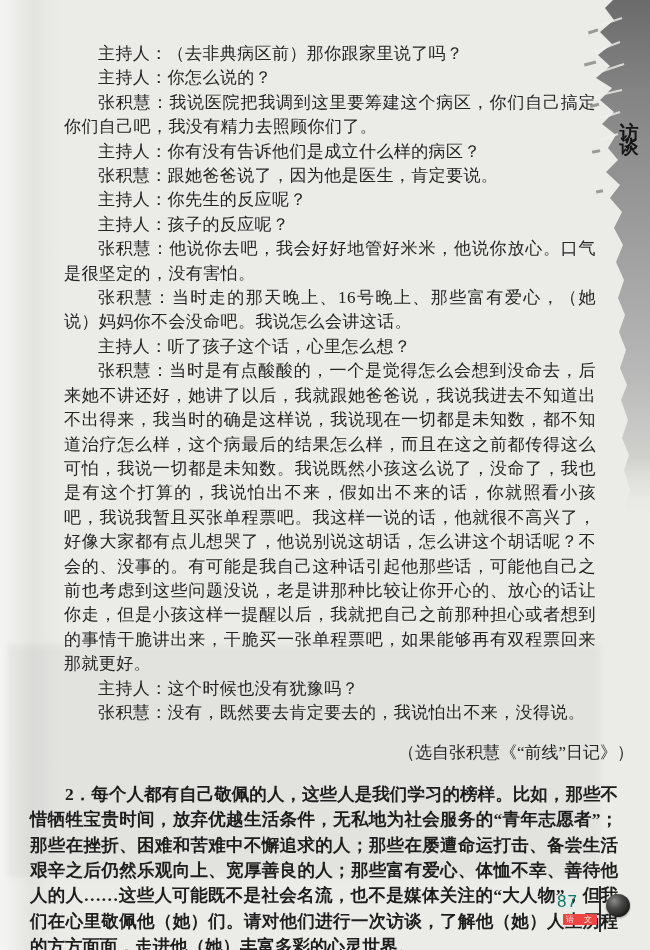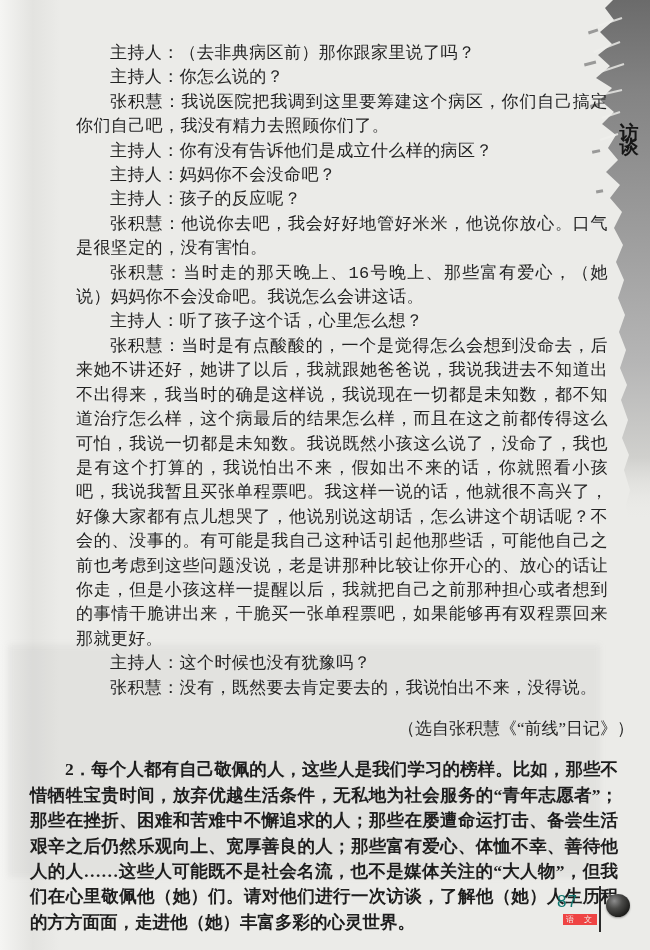--- a/index.html
+++ b/index.html
@@ -34,23 +34,23 @@
     font-size:19px;font-weight:bold;color:#161616;
     letter-spacing:14px;
     font-family:"Liberation Serif",serif;
   }
   
   .content{
     position:absolute;left:30px;top:42px;width:588px;
     color:#242424;
   }
   .dialogue{
-    margin-left:46px;width:532px;
+    margin-left:34px;width:532px;
     font-size:17px;line-height:24.4px;
-    text-align:justify;letter-spacing:0.4px;font-family:Liberation Mono, monospace;
+    text-align:justify;letter-spacing:0.4px;
   }
   .dialogue p{margin:0;text-indent:2em;}
   .attribution{
     width:588px;text-align:right;
     font-size:17px;line-height:24.4px;margin:16px;
   }
   .exercise{
     width:588px;font-weight:bold;
     font-size:17.5px;line-height:25.4px;
     text-align:justify;color:#1d1d1d;
@@ -123,21 +123,22 @@
     </svg>
     <div class="side-label">访谈</div>
   </div>
 
   <div class="content">
     <div class="dialogue">
       <p><span>主持人：</span><span>（去非典病区前）那你跟家里说了吗？</span></p>
       <p><span>主持人：</span><span>你怎么说的？</span></p>
       <p><span>张积慧：</span><span>我说医院把我调到这里要筹建这个病区，你们自己搞定你们自己吧，我没有精力去照顾你们了。</span></p>
       <p><span>主持人：</span><span>你有没有告诉他们是成立什么样的病区？</span></p>
-      <p><span>主持人：</span><span>妈妈你不会没命吧？</span></p>
+      <p><span>张积慧：</span><span>跟她爸爸说了，因为他是医生，肯定要说。</span></p>
+      <p><span>主持人：</span><span>你先生的反应呢？</span></p>
       <p><span>主持人：</span><span>孩子的反应呢？</span></p>
       <p><span>张积慧：</span><span>他说你去吧，我会好好地管好米米，他说你放心。口气是很坚定的，没有害怕。</span></p>
       <p><span>张积慧：</span><span>当时走的那天晚上、16号晚上、那些富有爱心，（她说）妈妈你不会没命吧。我说怎么会讲这话。</span></p>
       <p><span>主持人：</span><span>听了孩子这个话，心里怎么想？</span></p>
       <p><span>张积慧：</span><span>当时是有点酸酸的，一个是觉得怎么会想到没命去，后来她不讲还好，她讲了以后，我就跟她爸爸说，我说我进去不知道出不出得来，我当时的确是这样说，我说现在一切都是未知数，都不知道治疗怎么样，这个病最后的结果怎么样，而且在这之前都传得这么可怕，我说一切都是未知数。我说既然小孩这么说了，没命了，我也是有这个打算的，我说怕出不来，假如出不来的话，你就照看小孩吧，我说我暂且买张单程票吧。我这样一说的话，他就很不高兴了，好像大家都有点儿想哭了，他说别说这胡话，怎么讲这个胡话呢？不会的、没事的。有可能是我自己这种话引起他那些话，可能他自己之前也考虑到这些问题没说，老是讲那种比较让你开心的、放心的话让你走，但是小孩这样一提醒以后，我就把自己之前那种担心或者想到的事情干脆讲出来，干脆买一张单程票吧，如果能够再有双程票回来那就更好。</span></p>
       <p><span>主持人：</span><span>这个时候也没有犹豫吗？</span></p>
       <p><span>张积慧：</span><span>没有，既然要去肯定要去的，我说怕出不来，没得说。</span></p>
     </div>
 
     <p class="attribution">（选自张积慧《“前线”日记》）</p>

